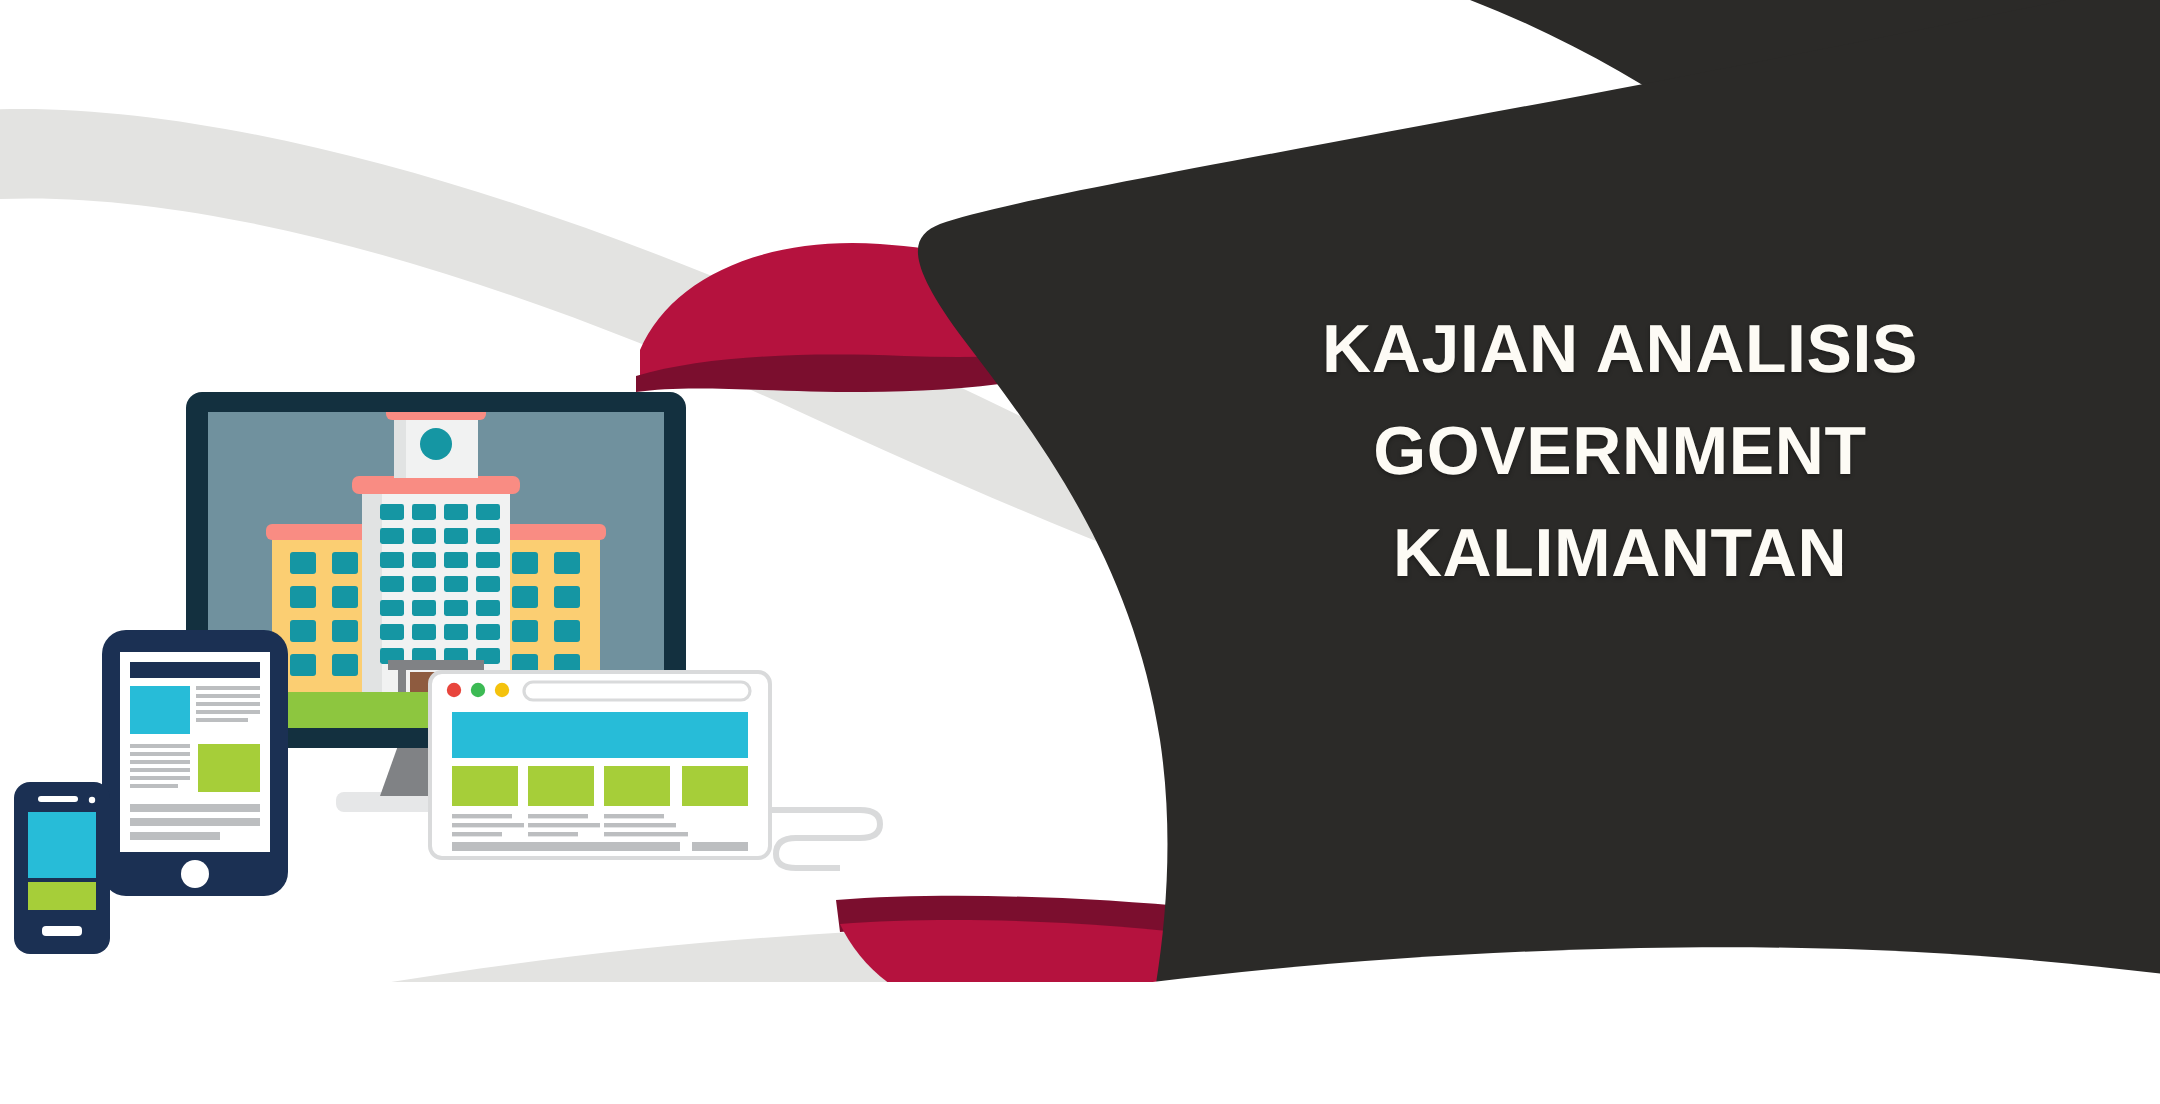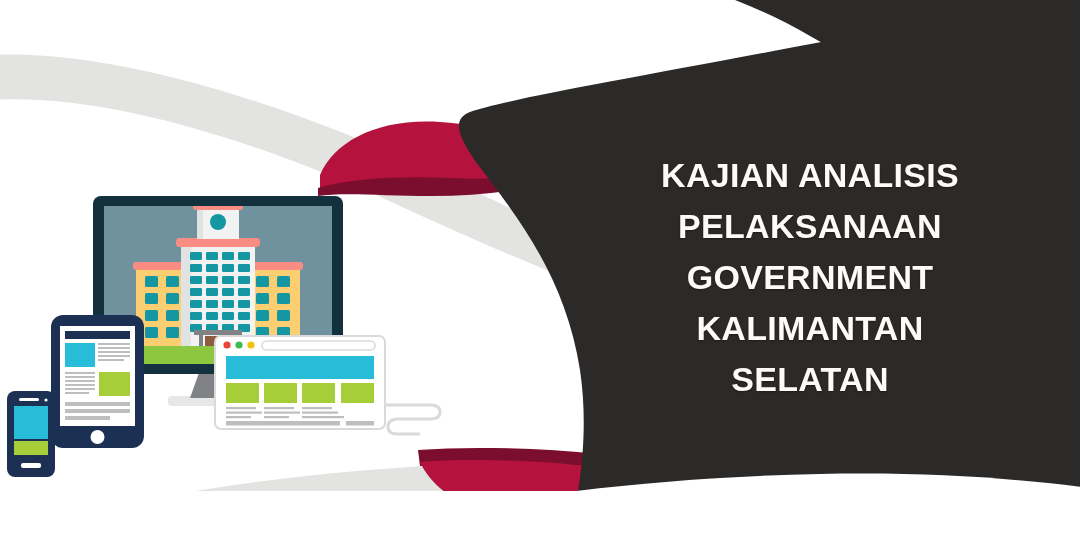--- a/index.html
+++ b/index.html
@@ -262,19 +262,17 @@
       <rect x="19" y="398" width="20" height="3" rx="1.5" fill="#FFFFFF"></rect>
       <circle cx="46" cy="400" r="1.6" fill="#FFFFFF"></circle>
       <rect x="14" y="406" width="34" height="33" fill="#27BCD8"></rect>
       <rect x="14" y="441" width="34" height="14" fill="#A6CE39"></rect>
       <rect x="21" y="463" width="20" height="5" rx="2" fill="#FFFFFF"></rect>
     </g>
   </svg>
 
   <div id="title-block">
     <span class="tline">KAJIAN ANALISIS</span>
-    <span class="tline">PELAKSANAAN</span>
     <span class="tline">GOVERNMENT</span>
     <span class="tline">KALIMANTAN</span>
-    <span class="tline">SELATAN</span>
   </div>
 
 </div>
 
 </body></html>

